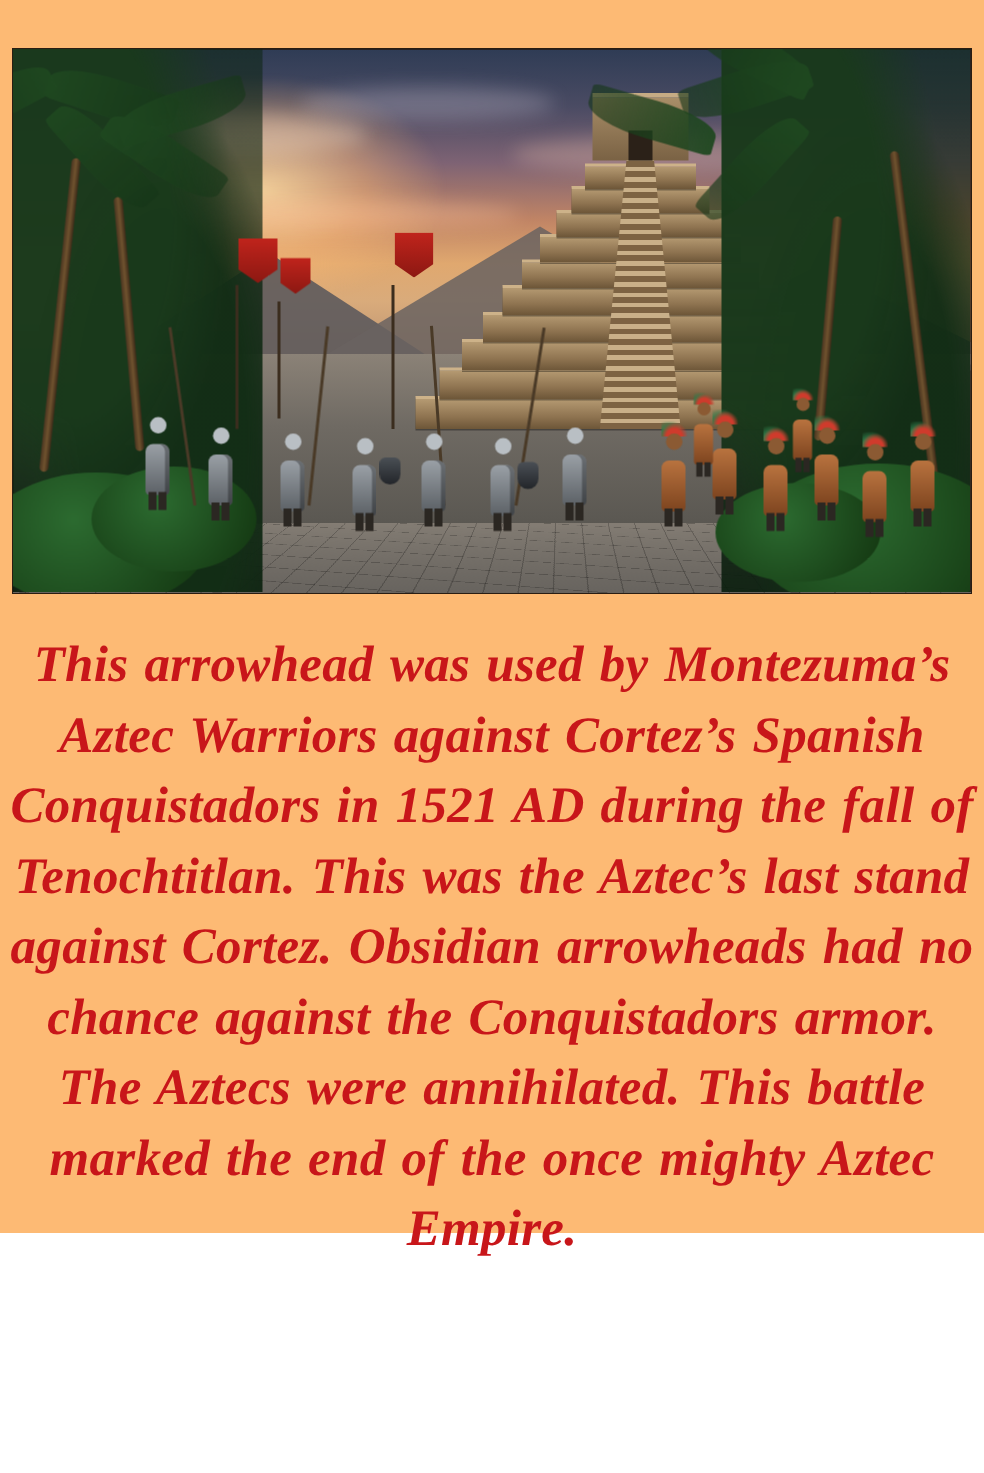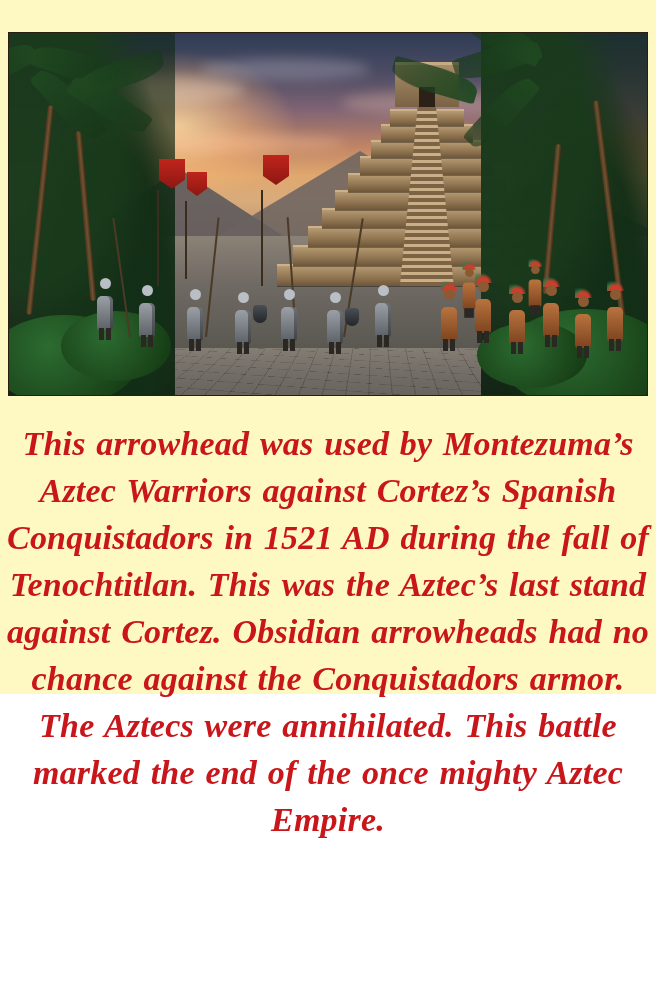--- a/index.html
+++ b/index.html
@@ -9,22 +9,22 @@
   }
   body {
     width: 656px;
     height: 982px;
     font-family: "Liberation Serif", serif;
     overflow: hidden;
   }
   .card {
     position: relative;
     width: 656px;
-    height: 694px;
-    background: #fef9c3;
+    height: 822px;
+    background: #fdba74;
     box-sizing: border-box;
   }
 
   
   .illustration {
     position: absolute;
     left: 8px;
     top: 32px;
     width: 640px;
     height: 364px;

